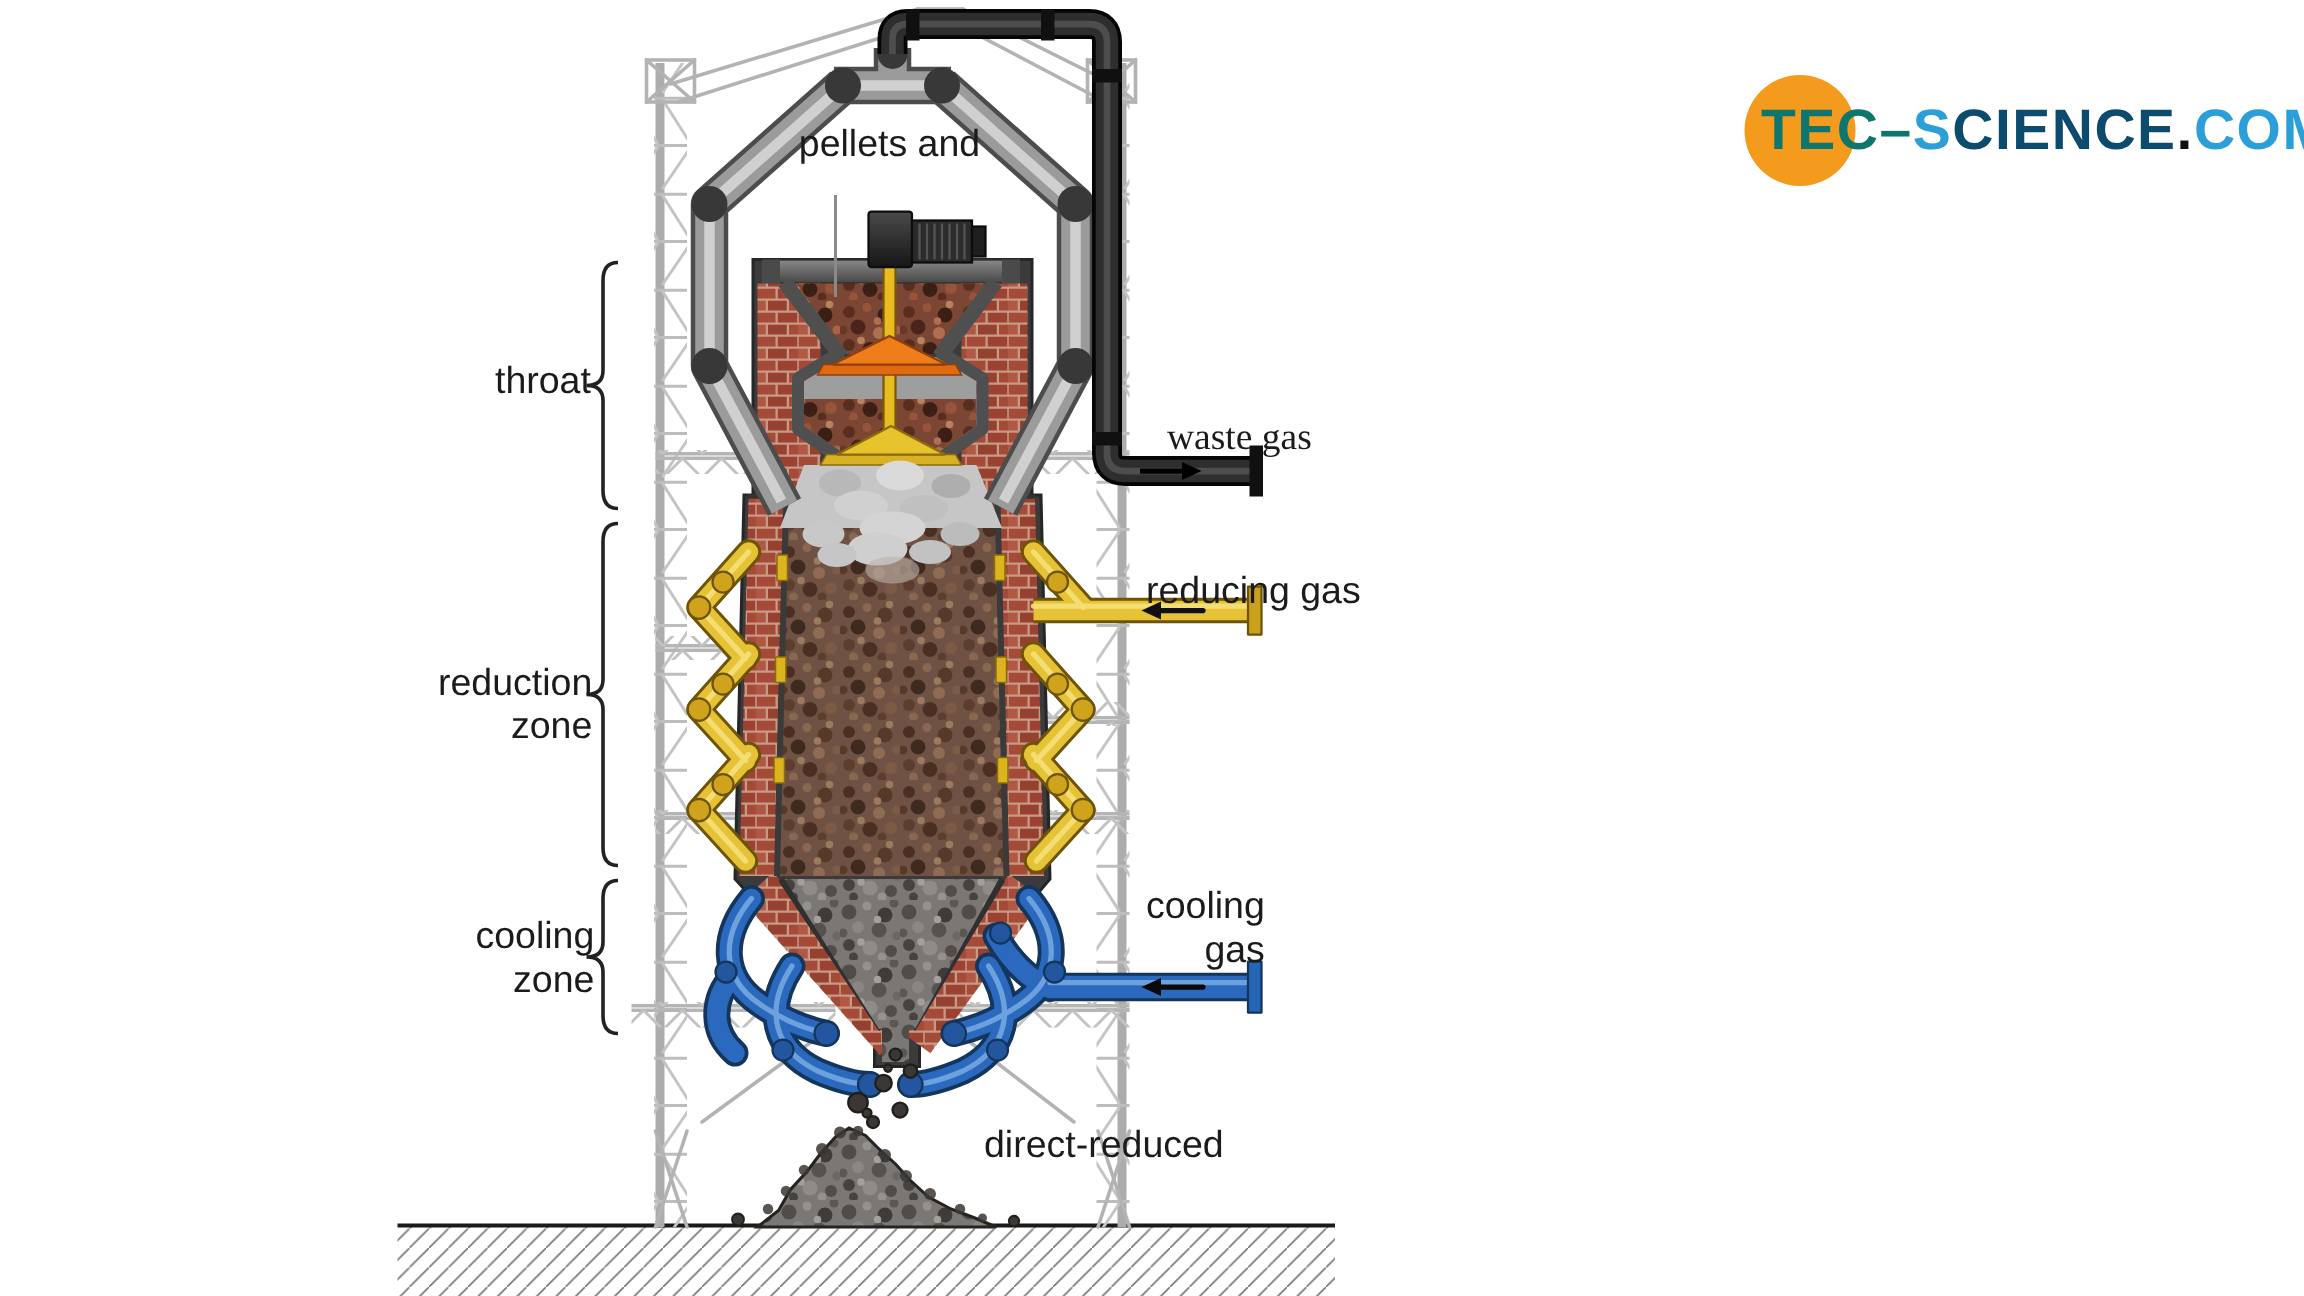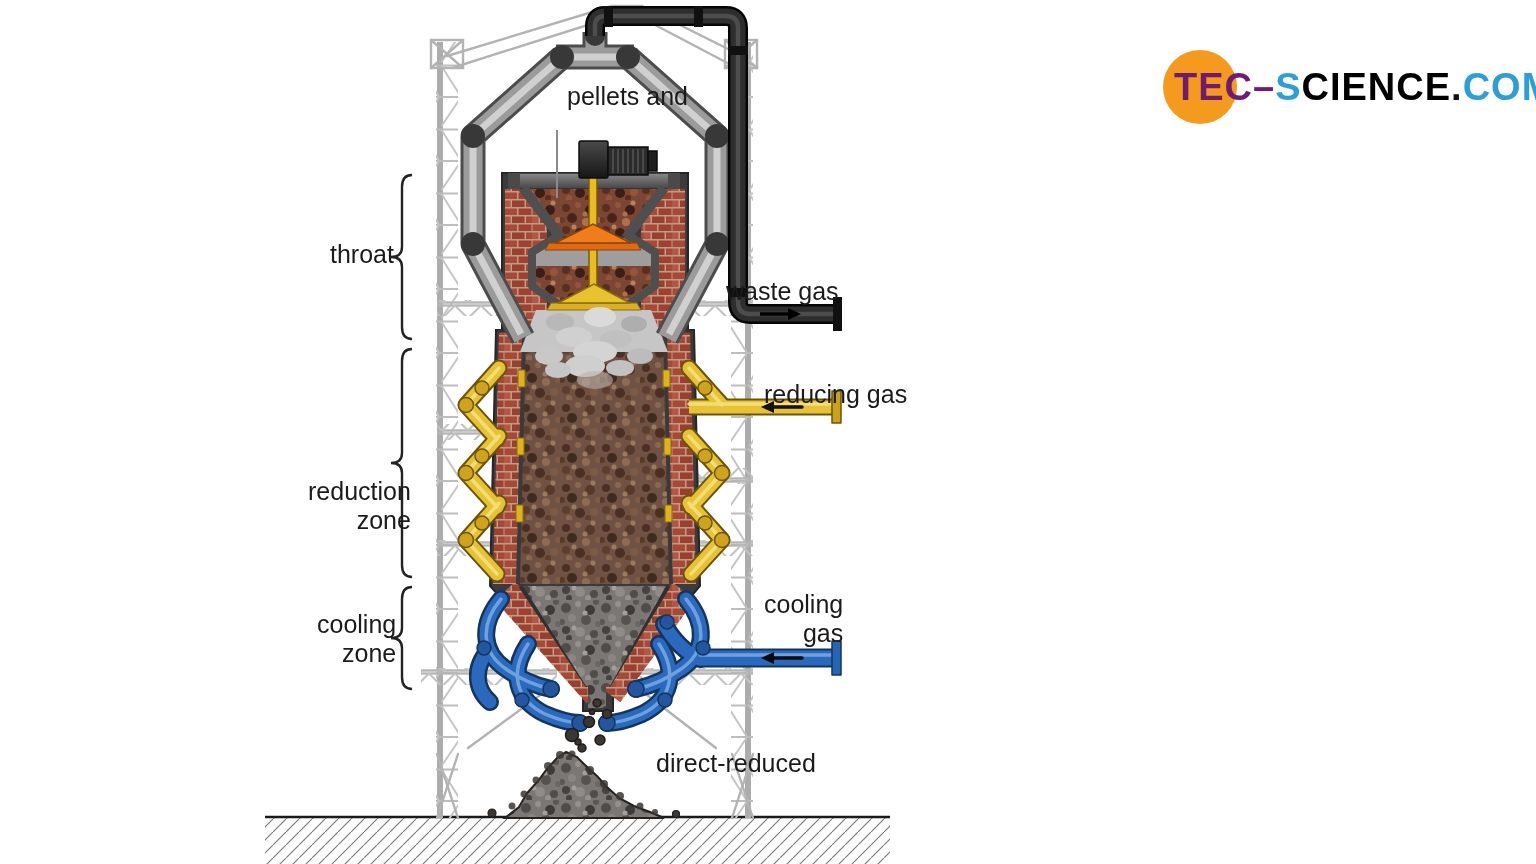--- a/index.html
+++ b/index.html
@@ -1,20 +1,20 @@
 <!DOCTYPE html>
 <html><head>
 <meta charset="utf-8">
 <style>
   html,body{margin:0;padding:0;background:#fff;}
   .stage{position:relative;width:1536px;height:864px;background:#fff;overflow:hidden;
          font-family:"Liberation Sans", sans-serif;}
   .stage svg{position:absolute;left:0;top:0;}
   .lbl{position:absolute;color:#1b1b1b;font-size:25px;line-height:29px;white-space:nowrap;text-align:right;}
-  .lbl.center{}
+  .lbl.center{text-align:center;}
   .logo{position:absolute;left:1158px;top:44px;width:360px;height:84px;}
   .logo .circle{position:absolute;left:5px;top:6px;width:74px;height:74px;border-radius:50%;}
   .logo .wordmark{position:absolute;left:16px;top:22px;font-size:38px;font-weight:bold;
                   letter-spacing:1px;white-space:nowrap;}
 </style>
 </head>
 <body>
 
 <div class="stage">
 
@@ -400,37 +400,37 @@
     <path d="M 412,175 Q 402,175 402,187 L 402,247 Q 402,257 391,257 Q 402,257 402,267 L 402,327 Q 402,339 412,339"></path>
     <path d="M 412,349 Q 402,349 402,361 L 402,453 Q 402,463 391,463 Q 402,463 402,473 L 402,565 Q 402,577 412,577"></path>
     <path d="M 412,587 Q 402,587 402,599 L 402,628 Q 402,638 391,638 Q 402,638 402,648 L 402,677 Q 402,689 412,689"></path>
   </g>
 </svg>
 
 <div class="lbl center" style="left:498px;top:82px;width:190px;">
   <div>pellets and</div>
 </div>
 <div class="lbl" style="left:330px;top:240px;">throat</div>
-<div class="lbl" style="left:308px;top:441px;margin-top:36px;">
+<div class="lbl" style="left:292px;top:441px;">
   <div>reduction</div>
   <div>zone</div>
 </div>
 <div class="lbl" style="left:317px;top:610px;">
   <div>cooling</div>
   <div>zone</div>
 </div>
-<div class="lbl" style="left:726px;top:277px;">waste gas</div>
+<div class="lbl" style="left:778px;top:277px;font-family:Liberation Serif, serif;">waste gas</div>
 <div class="lbl" style="left:764px;top:380px;">reducing gas</div>
 <div class="lbl" style="left:764px;top:590px;">
   <div>cooling</div>
   <div>gas</div>
 </div>
 <div class="lbl" style="left:656px;top:749px;">
   <div>direct-reduced</div>
 </div>
 
 <div class="logo">
   <div class="circle" style="background: rgb(244, 154, 28);"></div>
-  <div class="wordmark"><span style="color: #701a75;">TEC–</span><span style="color: rgb(45, 159, 216);">S</span><span style="color: #000000;">CIENCE</span><span style="color: rgb(16, 16, 16);">.</span><span style="color: rgb(45, 159, 216);">COM</span>
+  <div class="wordmark"><span style="color: #0f766e;">TEC–</span><span style="color: rgb(45, 159, 216);">S</span><span style="color: #0c4a6e;">CIENCE</span><span style="color: rgb(16, 16, 16);">.</span><span style="color: rgb(45, 159, 216);">COM</span>
   </div>
 </div>
 
 </div>
 
 </body></html>

